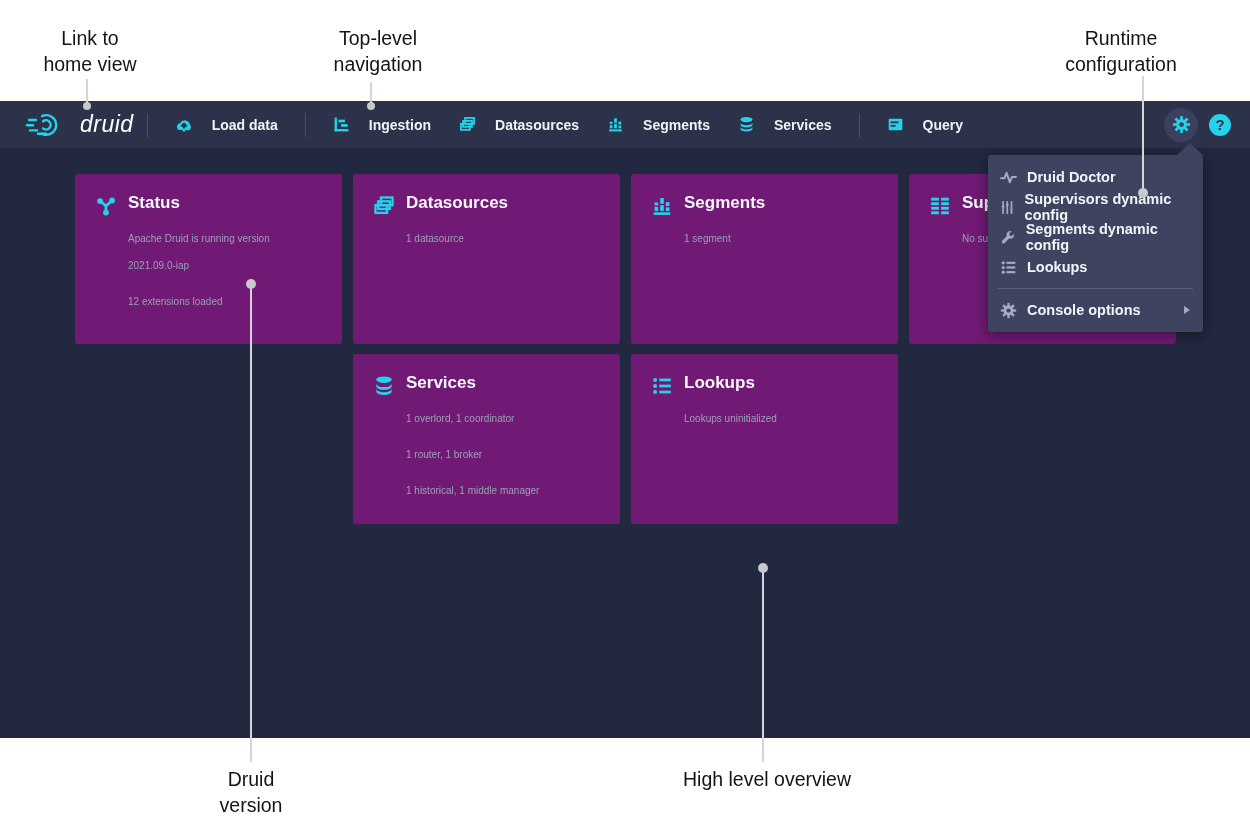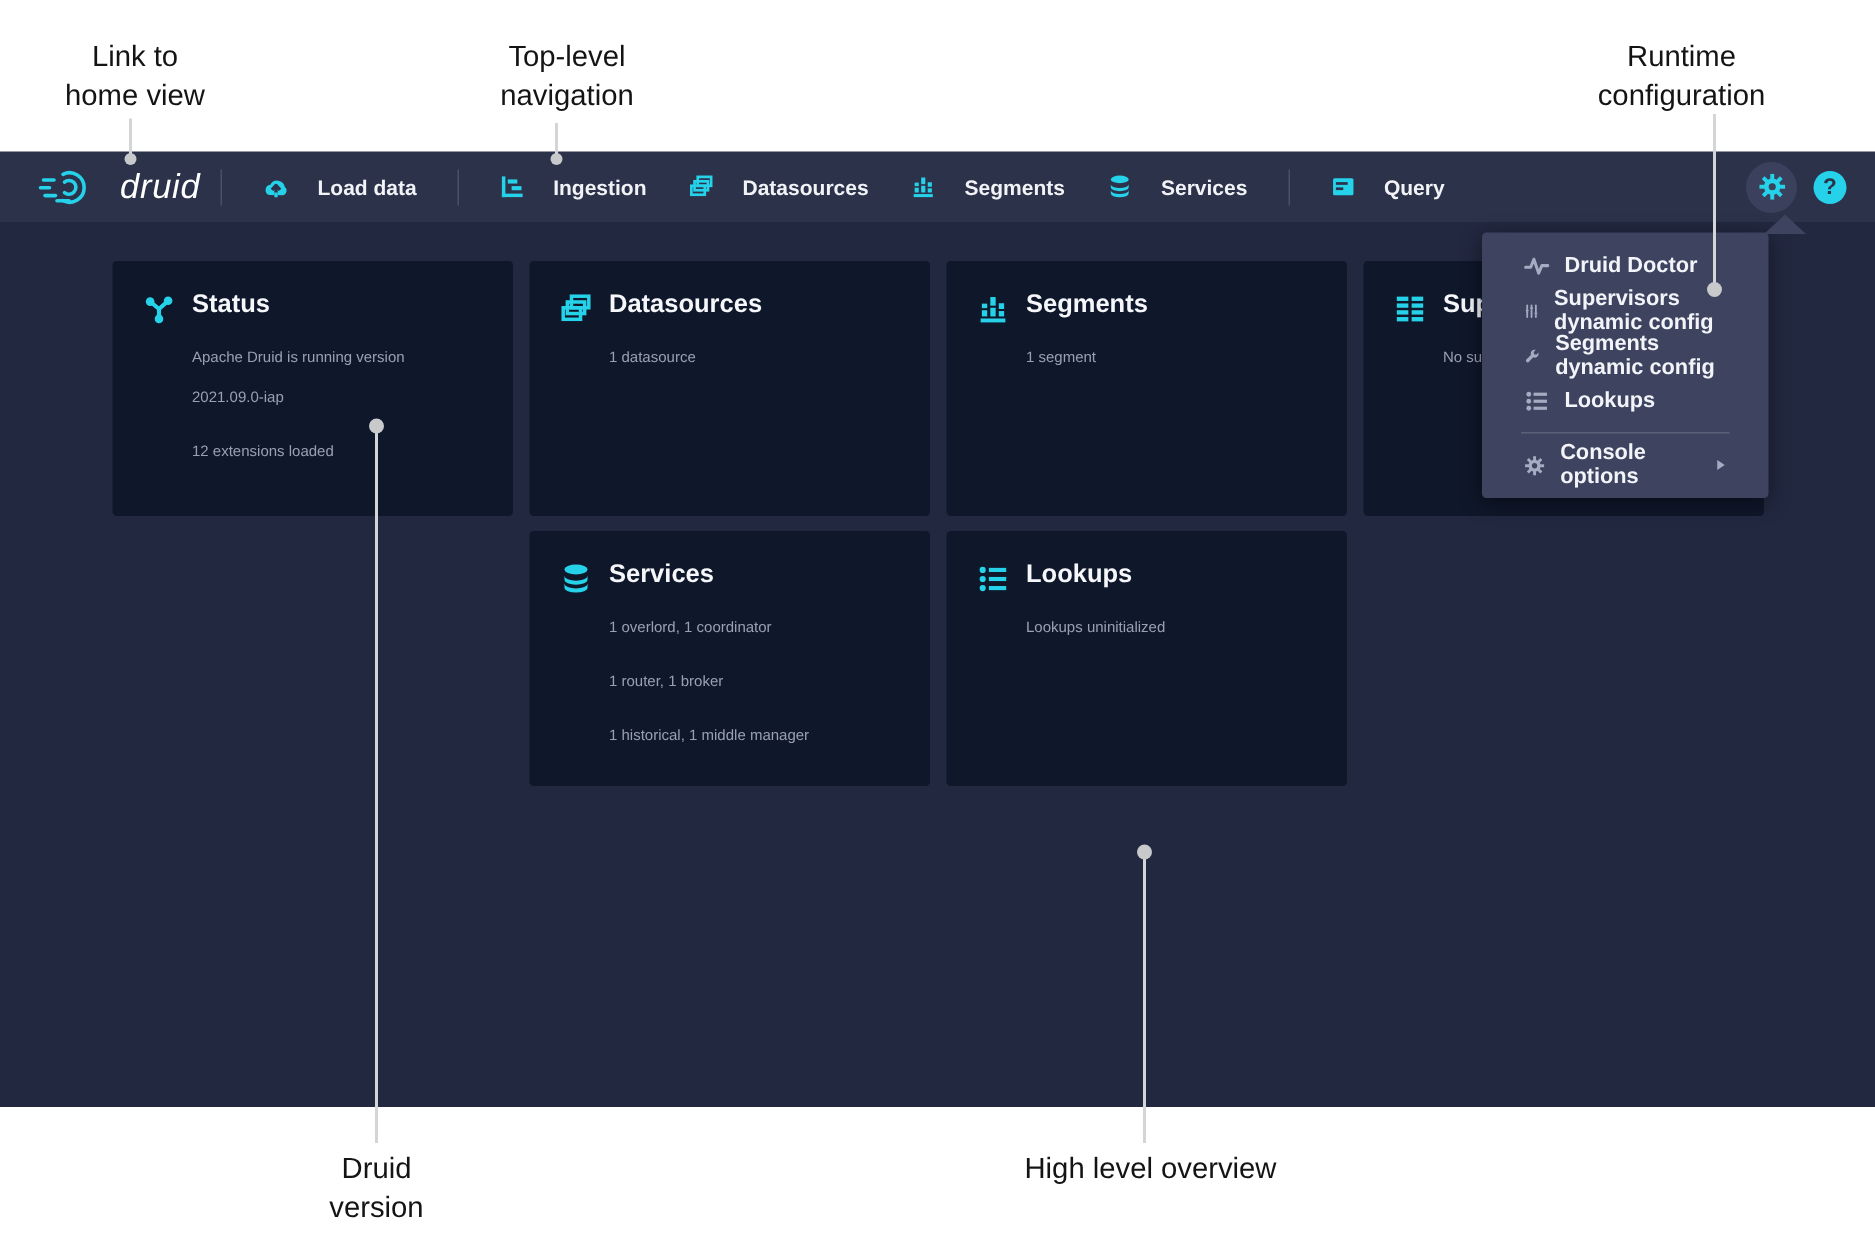--- a/index.html
+++ b/index.html
@@ -20,30 +20,30 @@
   .vdiv { width:1px; height:24px; background:#4a5068; margin:0 13px; }
   .nav-btn { display:flex; align-items:center; gap:19px; padding:0 14px; height:47px; cursor:pointer; }
   .nav-btn span.lbl { color:#f1f3f6; font-size:14px; font-weight:600; }
   .nav-right { margin-left:auto; display:flex; align-items:center; gap:11px; padding-right:19px; }
   .gear-btn { width:34px; height:34px; border-radius:50%; background:#3b415c; display:flex; align-items:center; justify-content:center; cursor:pointer; }
   .help-btn { width:22px; height:22px; border-radius:50%; background:#25d2e9; color:#2c324a; font-size:15px; font-weight:700;
               display:flex; align-items:center; justify-content:center; cursor:pointer; }
 
   
   .content { position:absolute; left:0; top:148px; width:1250px; height:590px; background:#222840; z-index:1; }
-  .card { position:absolute; width:267px; height:170px; background:#0f172a; border-radius:3px; cursor:pointer; z-index:2; }
+  .card { position:absolute; width:267px; height:170px; background:#701a75; border-radius:3px; cursor:pointer; z-index:2; }
   .card .card-icon { position:absolute; left:20px; top:21px; }
   .card h3 { position:absolute; left:53px; top:19px; color:#f5f7fa; font-size:17px; font-weight:700; }
   .card .body { position:absolute; left:53px; top:51px; }
   .card .body p { color:#9aa0b4; font-size:10px; line-height:27px; margin-bottom:9px; }
   .card .body p.narrow { max-width:158px; }
 
   
-  .menu { position:absolute; left:988px; top:155px; width:191px; background:#3e4460; border-radius:3px;
-          padding:7px 16px; z-index:20; box-shadow:0 3px 14px rgba(0,0,0,0.45); }
+  .menu { position:absolute; left:988px; top:155px; width:215px; background:#3e4460; border-radius:3px;
+          padding:7px 0; z-index:20; box-shadow:0 3px 14px rgba(0,0,0,0.45); }
   .menu-caret { position:absolute; left:1176px; top:143px; width:0; height:0; z-index:21;
                 border-left:14px solid transparent; border-right:14px solid transparent; border-bottom:13px solid #3e4460; }
   .menu-item { display:flex; align-items:center; gap:10px; height:30px; padding:0 12px; cursor:pointer; }
   .menu-item .m-lbl { color:#f2f4f9; font-size:14.5px; font-weight:600; }
   .menu-divider { height:1px; background:#5a6078; margin:6px 10px; }
   .menu-item .caret-right { margin-left:auto; }
 
   
   .bottom-band { position:absolute; left:0; top:738px; width:1250px; height:102px; background:#ffffff; z-index:5; }
 </style>

